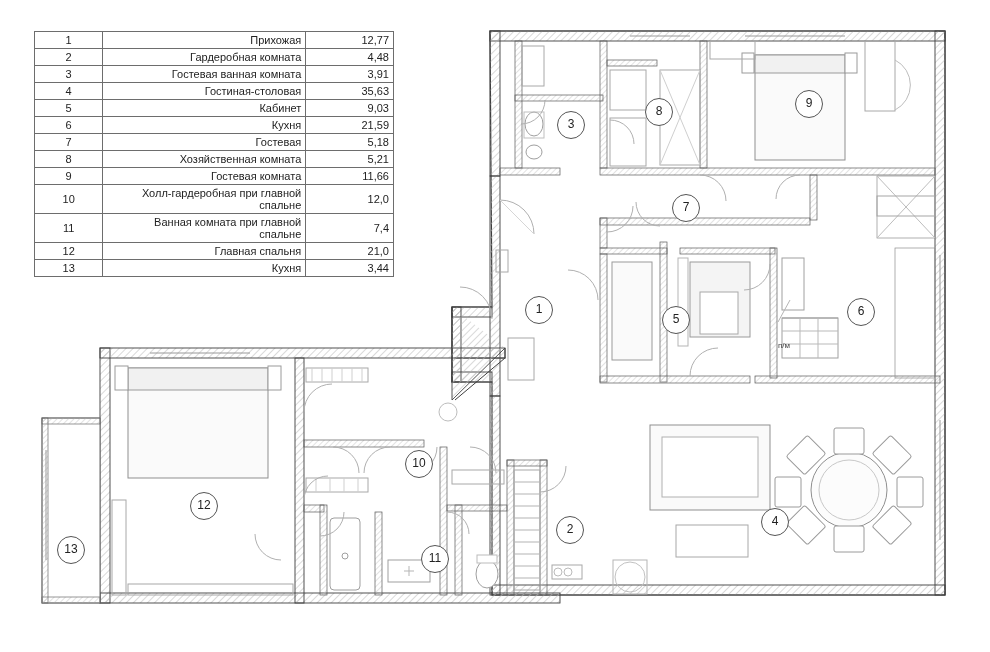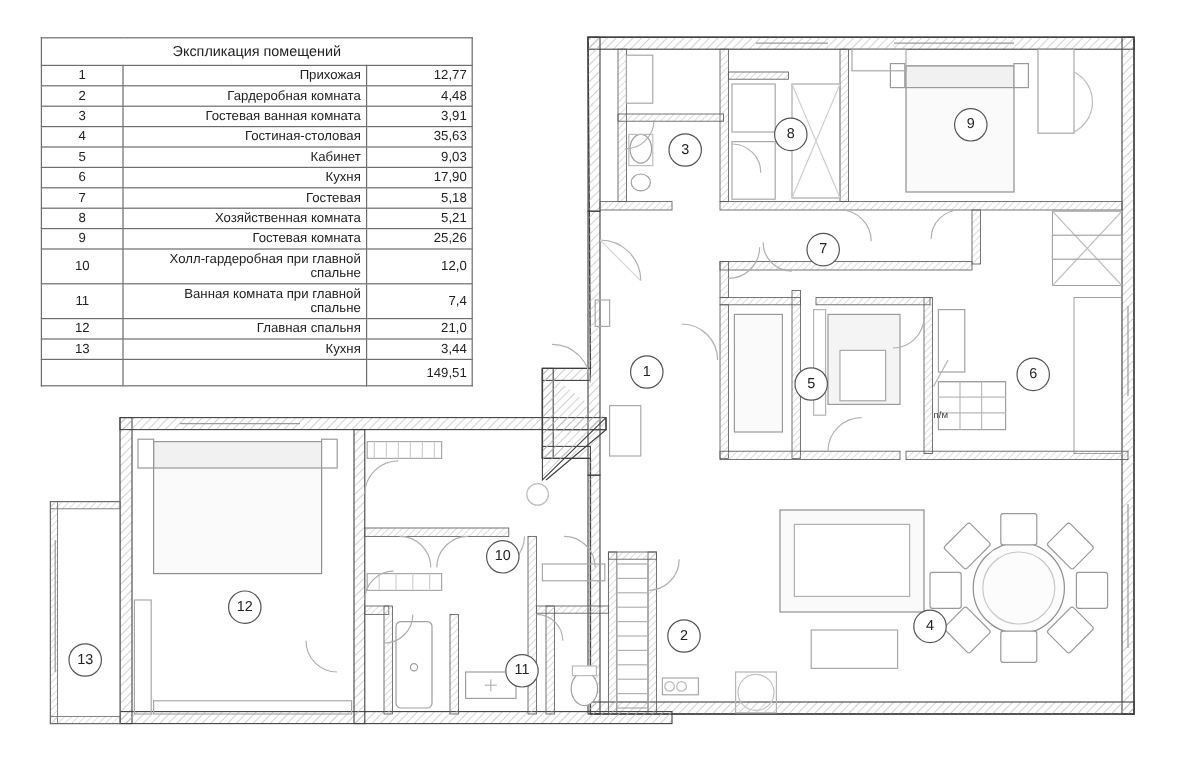--- a/index.html
+++ b/index.html
@@ -311,23 +311,20 @@
   <div class="badge" style="left:405px;  top:450px;">10</div>
   <div class="badge" style="left:421px;  top:545px;">11</div>
   <div class="badge" style="left:190px;  top:492px;">12</div>
   <div class="badge" style="left:57px;   top:536px;">13</div>
 </div>
 
 <div style="position:absolute;left:778px;top:304px;font-size:8px;color:#444;margin-top:37px;">п/м</div>
 
 <table class="legend">
   <tbody>
-    <tr>
-      <td class="title-cell" colspan="3">Экспликация помещений</td>
-    </tr>
 
     <tr>
       <td class="c-num">1</td>
       <td class="c-name">Прихожая</td>
       <td class="c-area">12,77</td>
     </tr>
     <tr>
       <td class="c-num">2</td>
       <td class="c-name">Гардеробная комната</td>
       <td class="c-area">4,48</td>
@@ -343,36 +340,36 @@
       <td class="c-area">35,63</td>
     </tr>
     <tr>
       <td class="c-num">5</td>
       <td class="c-name">Кабинет</td>
       <td class="c-area">9,03</td>
     </tr>
     <tr>
       <td class="c-num">6</td>
       <td class="c-name">Кухня</td>
-      <td class="c-area">17,90</td>
+      <td class="c-area">21,59</td>
     </tr>
     <tr>
       <td class="c-num">7</td>
       <td class="c-name">Гостевая</td>
       <td class="c-area">5,18</td>
     </tr>
     <tr>
       <td class="c-num">8</td>
       <td class="c-name">Хозяйственная комната</td>
       <td class="c-area">5,21</td>
     </tr>
     <tr>
       <td class="c-num">9</td>
       <td class="c-name">Гостевая комната</td>
-      <td class="c-area">25,26</td>
+      <td class="c-area">11,66</td>
     </tr>
     <tr>
       <td class="c-num">10</td>
       <td class="c-name">Холл-гардеробная при главной спальне</td>
       <td class="c-area">12,0</td>
     </tr>
     <tr>
       <td class="c-num">11</td>
       <td class="c-name">Ванная комната при главной спальне</td>
       <td class="c-area">7,4</td>
@@ -381,19 +378,14 @@
       <td class="c-num">12</td>
       <td class="c-name">Главная спальня</td>
       <td class="c-area">21,0</td>
     </tr>
     <tr>
       <td class="c-num">13</td>
       <td class="c-name">Кухня</td>
       <td class="c-area">3,44</td>
     </tr>
 
-    <tr class="total">
-      <td class="c-num"></td>
-      <td class="c-name"></td>
-      <td class="c-area">149,51</td>
-    </tr>
   </tbody>
 </table>
 
 </body></html>

